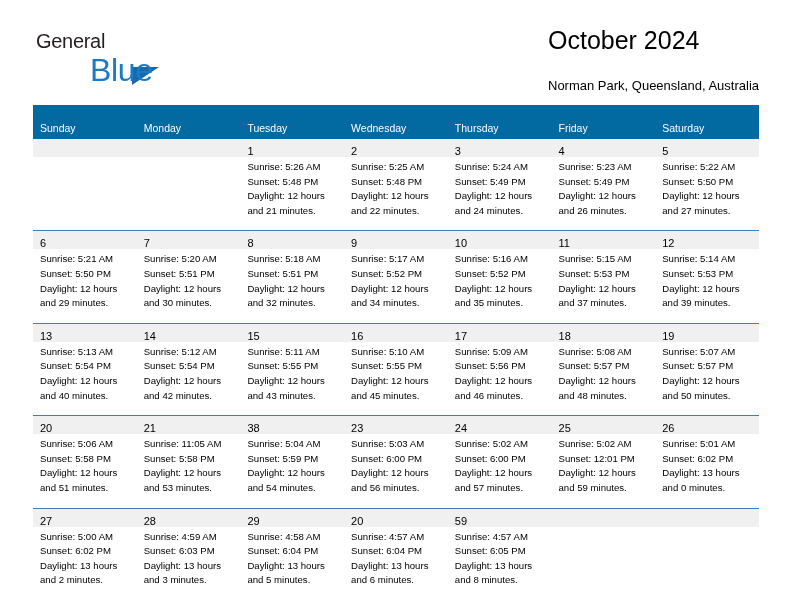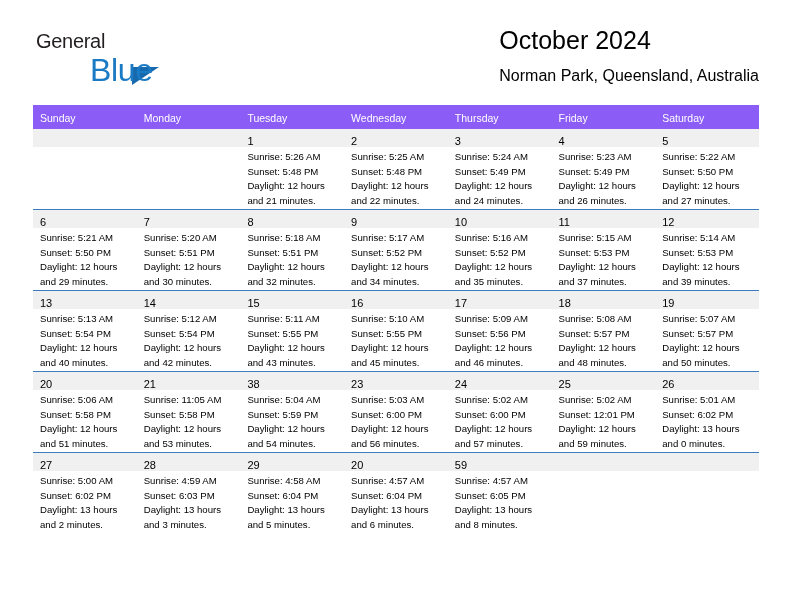--- a/index.html
+++ b/index.html
@@ -69,43 +69,43 @@
     top: 0;
     text-align: left;
   }
   .cal-title {
     font-size: 25px;
     color: #000;
     line-height: 1.15;
     white-space: nowrap;
   }
   .cal-subtitle {
-    margin-top: 12px;
-    font-size: 16px;
+    margin-top: 24px;
+    font-size: 13px;
     color: #000;
     line-height: 1.15;
     white-space: nowrap;
   }
 
   
   .calendar {
     position: absolute;
     left: 33px;
     top: 105px;
     width: 726px;
     border-collapse: collapse;
     table-layout: fixed;
   }
   .calendar th {
-    background: #8b5cf6;
+    background: #0369a1;
     color: #ffffff;
     font-size: 10.5px;
     font-weight: normal;
     text-align: left;
-    padding: 7px 0 5px 7px;
+    padding: 17px 0 5px 7px;
     height: 10px;
     border: none;
   }
   .calendar td {
     vertical-align: top;
     padding: 0;
     border: none;
     border-top: 1px solid #3b7dc0;
     height: 80px;
     background: #ffffff;
@@ -122,21 +122,21 @@
     height: 15px;
     padding: 2px 0 1px 7px;
     box-sizing: content-box;
   }
   .daynum {
     font-size: 11px;
     color: #000;
     line-height: 13px;
   }
   .cell-body {
-    padding: 3px 6px 0 7px;
+    padding: 3px 6px 12px 7px;
   }
   .cell-line {
     font-size: 9.6px;
     line-height: 14.6px;
     color: #000;
     white-space: nowrap;
   }
   td.empty .daynum-band {
     background: #f0f0f0;
   }

